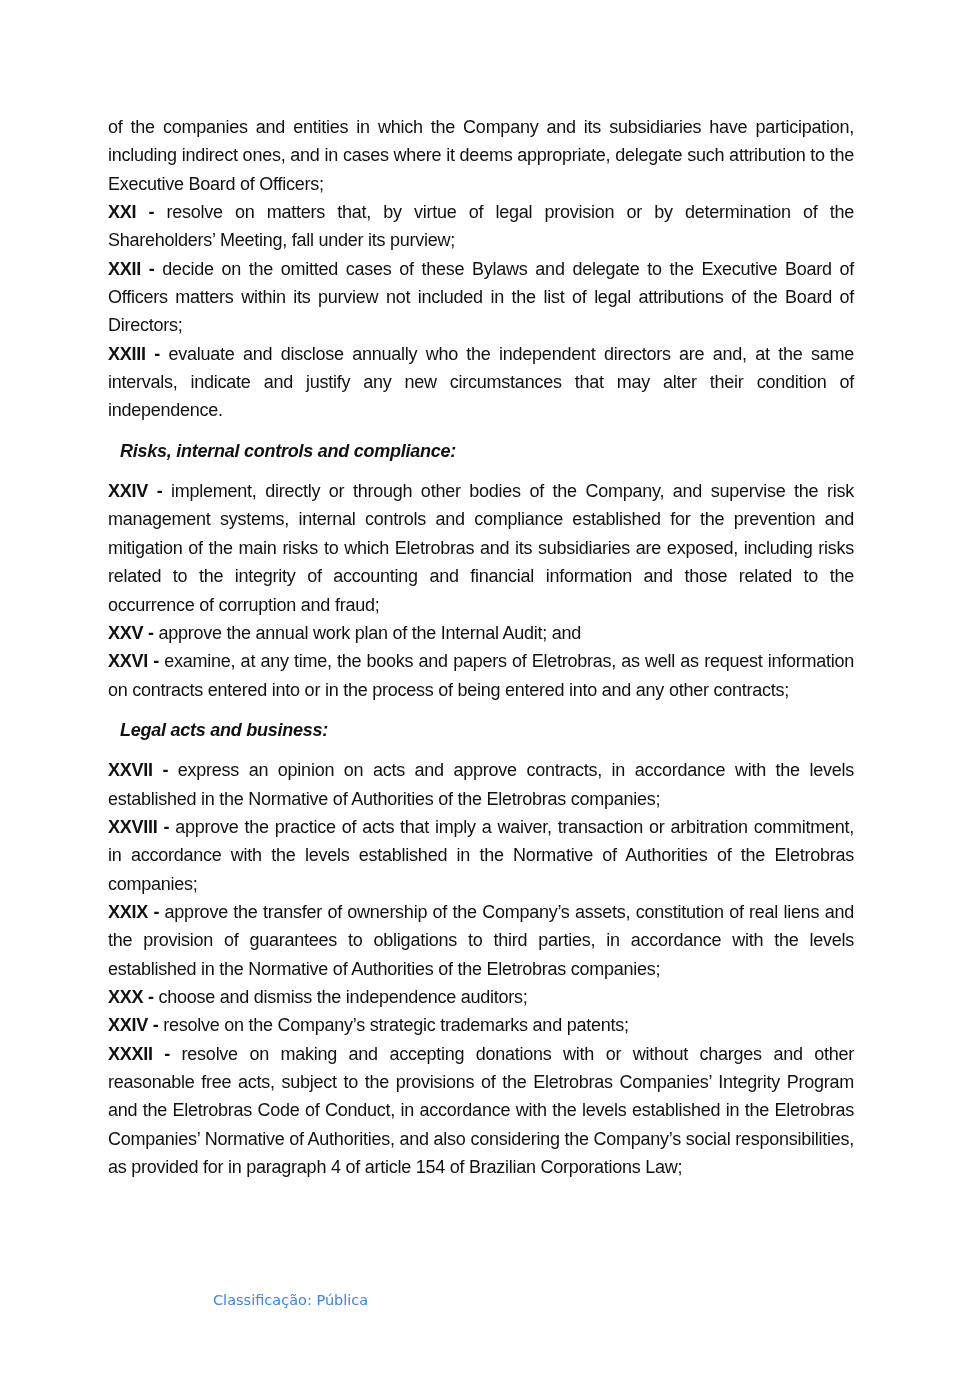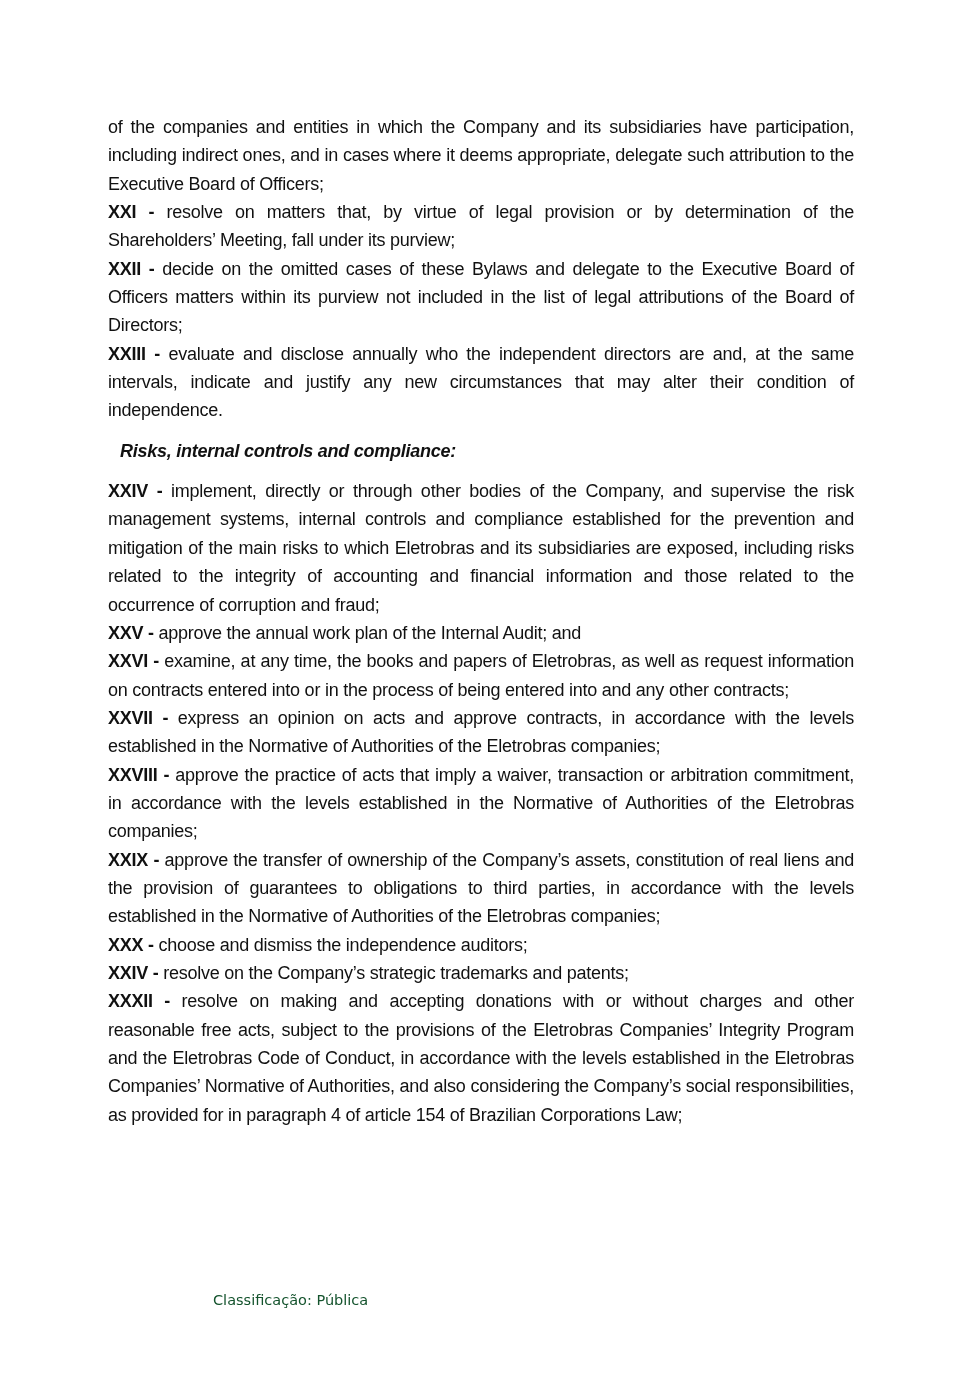--- a/index.html
+++ b/index.html
@@ -10,39 +10,40 @@
     font-size: 18px; line-height: 28.35px; color: #111111;
     text-align: justify;
     letter-spacing: -0.25px;
   }
   .para { margin: 0; }
   .num { font-weight: bold; margin-top: 34px; }
   .heading { font-weight: bold; font-style: italic; margin: 12px; }
   .footer {
     position: absolute; left: 213px; top: 1292px;
     font-family: "DejaVu Sans", sans-serif; font-size: 14.5px;
-    color: #14532d;
+    color: #3b82f6;
   }
 </style>
 </head>
 <body>
 
 <div class="page">
   <p class="para">of the companies and entities in which the Company and its subsidiaries have participation, including indirect ones, and in cases where it deems appropriate, delegate such attribution to the Executive Board of Officers;</p>
 
   <p class="para"><span class="num">XXI - </span><span>resolve on matters that, by virtue of legal provision or by determination of the Shareholders’ Meeting, fall under its purview;</span></p>
   <p class="para"><span class="num">XXII - </span><span>decide on the omitted cases of these Bylaws and delegate to the Executive Board of Officers matters within its purview not included in the list of legal attributions of the Board of Directors;</span></p>
   <p class="para"><span class="num">XXIII - </span><span>evaluate and disclose annually who the independent directors are and, at the same intervals, indicate and justify any new circumstances that may alter their condition of independence.</span></p>
 
   <p class="heading">Risks, internal controls and compliance:</p>
 
   <p class="para"><span class="num">XXIV - </span><span>implement, directly or through other bodies of the Company, and supervise the risk management systems, internal controls and compliance established for the prevention and mitigation of the main risks to which Eletrobras and its subsidiaries are exposed, including risks related to the integrity of accounting and financial information and those related to the occurrence of corruption and fraud;</span></p>
   <p class="para"><span class="num">XXV - </span><span> approve the annual work plan of the Internal Audit; and</span></p>
   <p class="para"><span class="num">XXVI - </span><span>examine, at any time, the books and papers of Eletrobras, as well as request information on contracts entered into or in the process of being entered into and any other contracts;</span></p>
 
+  <p class="heading">Legal acts and business:</p>
 
   <p class="para"><span class="num">XXVII - </span><span>express an opinion on acts and approve contracts, in accordance with the levels established in the Normative of Authorities of the Eletrobras companies;</span></p>
   <p class="para"><span class="num">XXVIII - </span><span>approve the practice of acts that imply a waiver, transaction or arbitration commitment, in accordance with the levels established in the Normative of Authorities of the Eletrobras companies;</span></p>
   <p class="para"><span class="num">XXIX - </span><span>approve the transfer of ownership of the Company’s assets, constitution of real liens and the provision of guarantees to obligations to third parties, in accordance with the levels established in the Normative of Authorities of the Eletrobras companies;</span></p>
   <p class="para"><span class="num">XXX - </span><span>choose and dismiss the independence auditors;</span></p>
   <p class="para"><span class="num">XXIV - </span><span>resolve on the Company’s strategic trademarks and patents;</span></p>
   <p class="para"><span class="num">XXXII - </span><span>resolve on making and accepting donations with or without charges and other reasonable free acts, subject to the provisions of the Eletrobras Companies’ Integrity Program and the Eletrobras Code of Conduct, in accordance with the levels established in the Eletrobras Companies’ Normative of Authorities, and also considering the Company’s social responsibilities, as provided for in paragraph 4 of article 154 of Brazilian Corporations Law;</span></p>
 </div>
 
 <div class="footer">Classificação: Pública</div>

